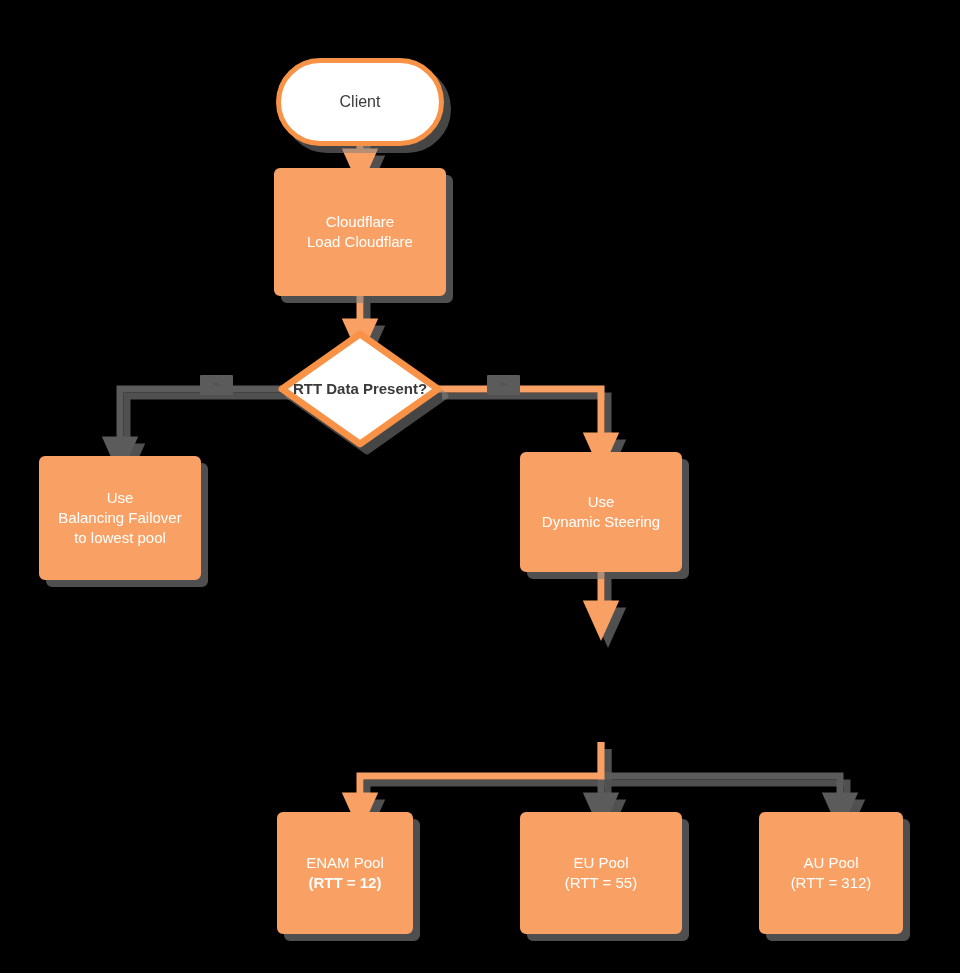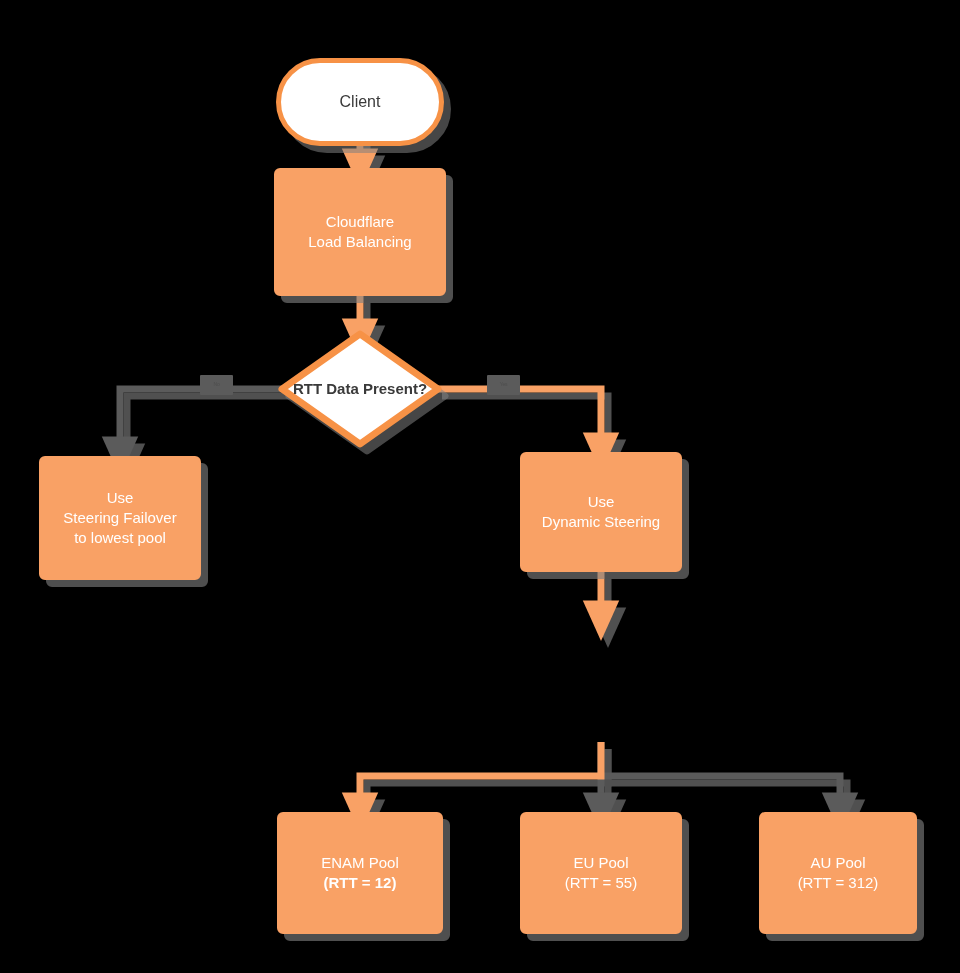--- a/index.html
+++ b/index.html
@@ -140,21 +140,21 @@
     </g>
   </svg>
 
   <div class="node stadium" style="left:276px; top:34px; width:168px; height:88px;margin-top:24px;">
     <span class="lbl">Client</span>
   </div>
 
   <div class="node proc" style="left:274px; top:168px; width:172px; height:128px;justify-content:center;">
     <span>
       <span class="lbl">Cloudflare</span>
-      <span class="lbl">Load Balancing</span>
+      <span class="lbl">Load Cloudflare</span>
     </span>
   </div>
 
   <div class="diamond-wrap" style="left:278px; top:330px; width:164px; height:118px;">
     <svg viewBox="0 0 164 118" width="164" height="118" xmlns="http://www.w3.org/2000/svg">
       <polygon points="82,4 160,59 82,114 4,59" fill="#FFFFFF" stroke="#F79246" stroke-width="7" stroke-linejoin="round"></polygon>
     </svg>
     <div class="diamond-text">
       <span>
         <span class="lbl">RTT Data</span>
@@ -163,47 +163,47 @@
     </div>
   </div>
 
   <div class="edge-label" style="left:200px; top:375px; width:33px; height:20px;">No</div>
 
   <div class="edge-label" style="left:487px; top:375px; width:33px; height:20px;">Yes</div>
 
   <div class="node proc" style="left:39px; top:456px; width:162px; height:124px;">
     <span>
       <span class="lbl">Use</span>
-      <span class="lbl">Steering Failover</span>
+      <span class="lbl">Balancing Failover</span>
       <span class="lbl">to lowest pool</span>
     </span>
   </div>
 
   <div class="node proc" style="left:520px; top:452px; width:162px; height:120px;">
     <span>
       <span class="lbl">Use</span>
       <span class="lbl">Dynamic Steering</span>
     </span>
   </div>
 
 
-  <div class="node proc" style="left:277px; top:812px; width:166px; height:122px;">
+  <div class="node proc" style="left:277px; top:812px; width:136px; height:122px;">
     <span>
       <span class="lbl">ENAM Pool</span>
       <span class="lbl bold">(RTT = 12)</span>
     </span>
   </div>
 
   <div class="node proc" style="left:520px; top:812px; width:162px; height:122px;">
     <span>
       <span class="lbl">EU Pool</span>
       <span class="lbl">(RTT = 55)</span>
     </span>
   </div>
 
-  <div class="node proc" style="left:759px; top:812px; width:158px; height:122px;">
+  <div class="node proc" style="left:759px; top:812px; width:144px; height:122px;">
     <span>
       <span class="lbl">AU Pool</span>
       <span class="lbl">(RTT = 312)</span>
     </span>
   </div>
 
 </div>
 
 </body></html>

